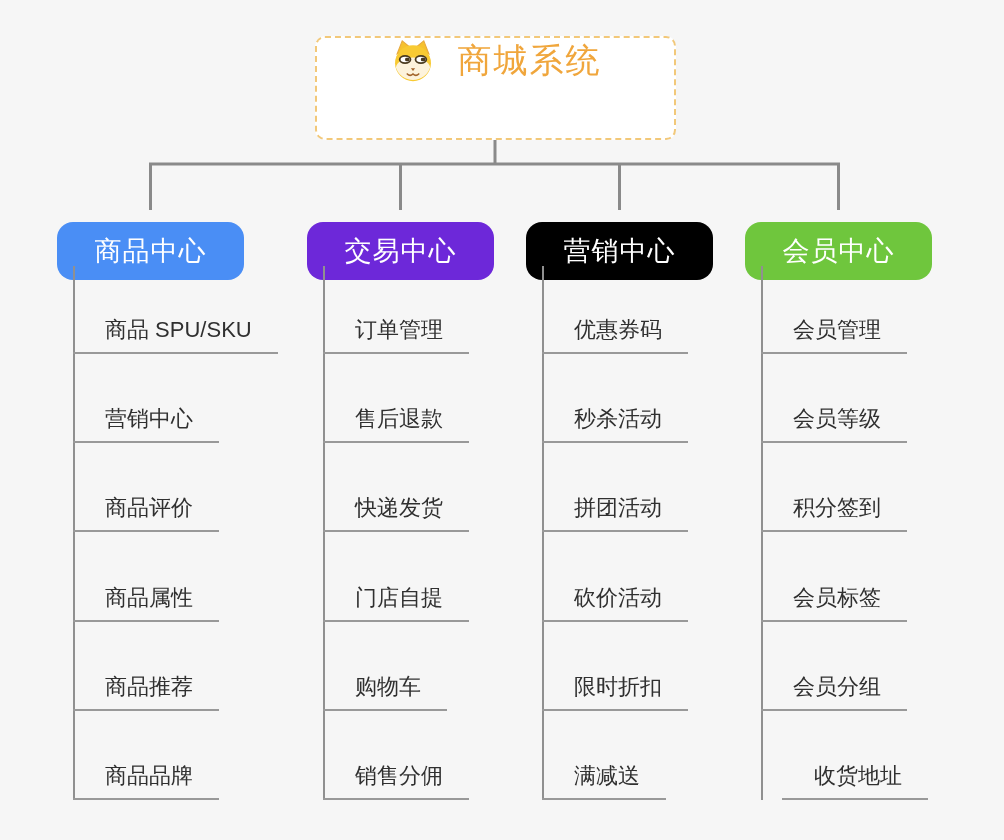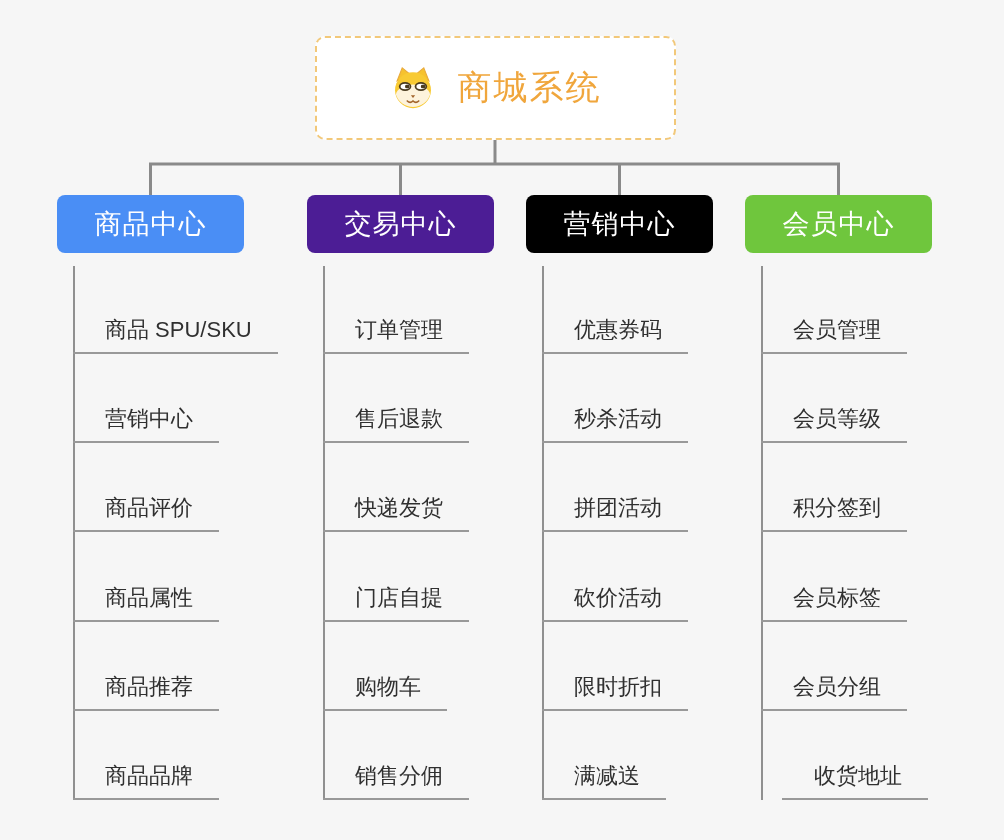--- a/index.html
+++ b/index.html
@@ -26,39 +26,38 @@
     position: absolute;
     left: 315px;
     top: 36px;
     width: 361px;
     height: 104px;
     box-sizing: border-box;
     background: #ffffff;
     border: 2px dashed #f2c879;
     border-radius: 10px;
     display: flex;
-    align-items: center;
     justify-content: center;
     gap: 22px;
     cursor: pointer;
   }
   .root-node .root-title {
     font-size: 34px;
     letter-spacing: 2px;
     color: #f0a63c;
     font-weight: 400;
   }
   .root-node svg { display: block; }
   .branch-header {
     position: absolute;
-    top: 195px;
+    top: 222px;
     width: 187px;
     height: 58px;
     box-sizing: border-box;
-    border-radius: 8px;
+    border-radius: 16px;
     display: flex;
     align-items: center;
     justify-content: center;
     color: #ffffff;
     font-size: 27px;
     letter-spacing: 1px;
     cursor: pointer;
   }
   .branch-trunk {
     position: absolute;
@@ -123,21 +122,21 @@
       <div class="branch-trunk" style="left: 73px;"></div>
     <div class="child-topic" style="left: 73px; top: 308px;">商品 SPU/SKU</div>
         <div class="child-topic" style="left: 73px; top: 397px;">营销中心</div>
         <div class="child-topic" style="left: 73px; top: 486px;">商品评价</div>
         <div class="child-topic" style="left: 73px; top: 576px;">商品属性</div>
         <div class="child-topic" style="left: 73px; top: 665px;">商品推荐</div>
         <div class="child-topic" style="left: 73px; top: 754px;">商品品牌</div>
       </div>
 
     <div>
-      <div class="branch-header" style="left: 307px; background: #4c1d95;">
+      <div class="branch-header" style="left: 307px; background: #6d28d9;">
         <span>交易中心</span>
       </div>
       <div class="branch-trunk" style="left: 323px;"></div>
     <div class="child-topic" style="left: 323px; top: 308px;">订单管理</div>
         <div class="child-topic" style="left: 323px; top: 397px;">售后退款</div>
         <div class="child-topic" style="left: 323px; top: 486px;">快递发货</div>
         <div class="child-topic" style="left: 323px; top: 576px;">门店自提</div>
         <div class="child-topic" style="left: 323px; top: 665px;">购物车</div>
         <div class="child-topic" style="left: 323px; top: 754px;">销售分佣</div>
       </div>

